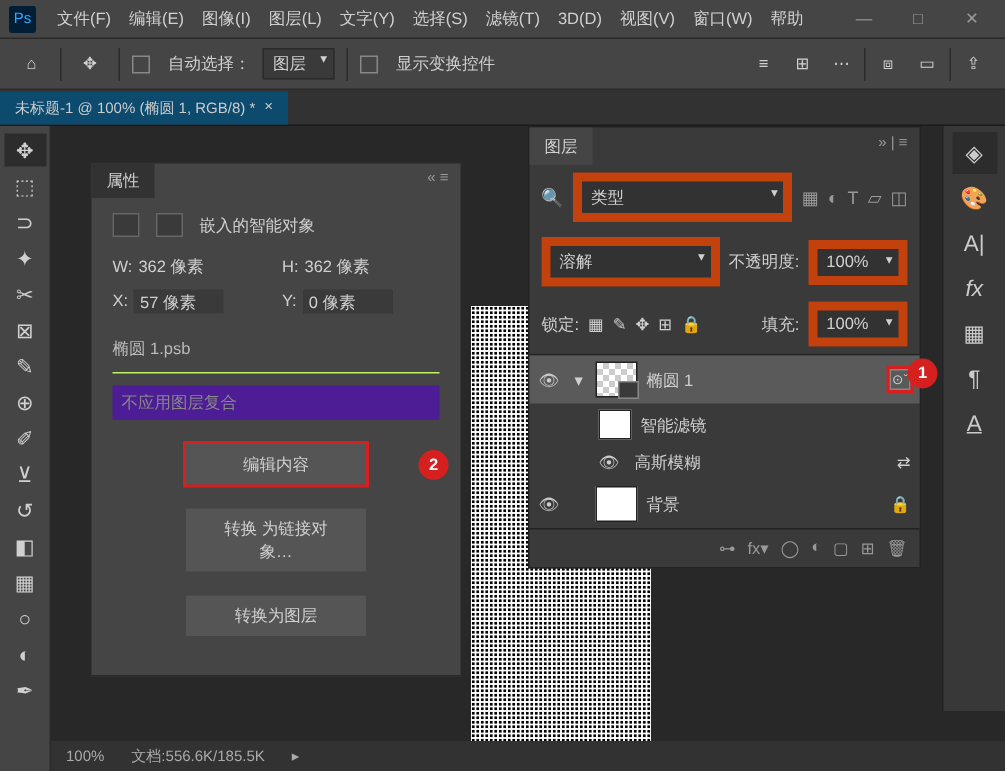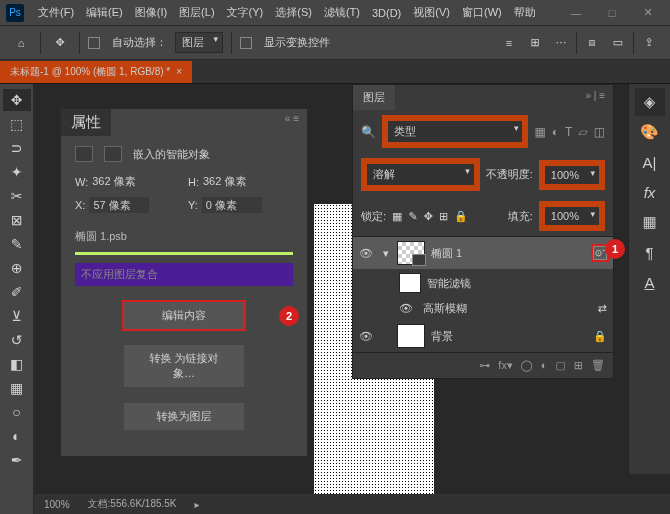--- a/index.html
+++ b/index.html
@@ -9,36 +9,36 @@
 .menu-item{padding:0 6px;cursor:pointer;font-size:11px;color:#d0d0d0}
 .win-controls{margin-left:auto;display:flex;gap:4px}
 .win-btn{width:32px;height:20px;display:flex;align-items:center;justify-content:center;color:#999}
 .optbar{background:#454545;height:34px;display:flex;align-items:center;padding:0 10px;gap:8px;border-bottom:1px solid #2a2a2a}
 .opt-icon{width:22px;height:22px;display:flex;align-items:center;justify-content:center;color:#d0d0d0}
 .sep{width:1px;height:22px;background:#2a2a2a}
 .checkbox{width:12px;height:12px;border:1px solid #888;display:inline-block;margin-right:4px;vertical-align:middle}
 .dd{background:#3a3a3a;padding:2px 18px 2px 6px;position:relative;border:1px solid #2a2a2a}
 .dd::after{content:"▾";position:absolute;right:4px;top:1px;font-size:9px}
 .tabbar{background:#323232;height:24px;display:flex;align-items:center;border-bottom:1px solid #1a1a1a}
-.doc-tab{background:#c2410c;padding:4px 10px;font-size:10px;color:#ccc;display:flex;align-items:center;gap:6px}
+.doc-tab{background:#0c4a6e;padding:4px 10px;font-size:10px;color:#ccc;display:flex;align-items:center;gap:6px}
 .workspace{position:relative;height:430px;display:flex}
 .toolbar{width:34px;background:#454545;border-right:1px solid #2a2a2a;display:flex;flex-direction:column;padding-top:4px}
 .tool{width:28px;height:22px;margin:1px auto;display:flex;align-items:center;justify-content:center;color:#d0d0d0;font-size:14px}
 .tool.active{background:#2c2c2c}
 .canvas-area{flex:1;background:#282828;position:relative}
 .prop-panel{position:absolute;left:60px;top:108px;width:248px;background:#454545;border:1px solid #2a2a2a;z-index:5}
-.panel-tab{background:#323232;padding:4px 10px;font-size:15px;display:inline-block}
+.panel-tab{background:#323232;padding:4px 10px;font-size:11px;display:inline-block}
 .panel-close{float:right;padding:4px 8px;font-size:10px;color:#999}
 .panel-body{padding:10px 14px}
 .prop-hdr{display:flex;align-items:center;gap:11px;margin-bottom:12px}
 .prop-ico{width:18px;height:16px;background:#3a3a3a;border:1px solid #666}
 .prop-row{display:flex;gap:8px;margin-bottom:8px;font-size:11px}
 .prop-field{flex:1;display:flex;align-items:center;gap:4px}
 .prop-input{background:#3a3a3a;padding:2px 4px;color:#d0d0d0;border:none;width:60px;font-size:11px}
-.prop-link{padding:8px 0;border-bottom:3px solid #bef264;margin-bottom:8px;color:#bbb}
+.prop-link{padding:8px 0;border-bottom:1px solid #bef264;margin-bottom:8px;color:#bbb}
 .prop-select{background:#4c1d95;padding:4px 6px;color:#888;margin-bottom:14px}
 .btn{background:#555;padding:6px 18px;text-align:center;display:block;margin:16px auto;width:120px;cursor:pointer;font-size:11px}
 .btn.hl{outline:2px solid #d62020}
 .badge{width:20px;height:20px;border-radius:50%;background:#d62020;color:#fff;display:flex;align-items:center;justify-content:center;font-size:11px;font-weight:bold;position:absolute}
 .layers-panel{position:absolute;right:56px;top:84px;width:262px;background:#3a3a3a;border:1px solid #222;z-index:4}
 .lp-tab{background:#454545;padding:5px 10px;display:inline-block;font-size:11px}
 .lp-ctrl{float:right;padding:5px 8px;font-size:10px;color:#999}
 .lp-row{display:flex;align-items:center;padding:5px 8px;gap:6px;font-size:11px}
 .lp-dd{background:#323232;padding:3px 20px 3px 6px;border:6px solid #c2410c;position:relative;flex:1}
 .lp-dd::after{content:"▾";position:absolute;right:4px;top:2px;font-size:9px}

